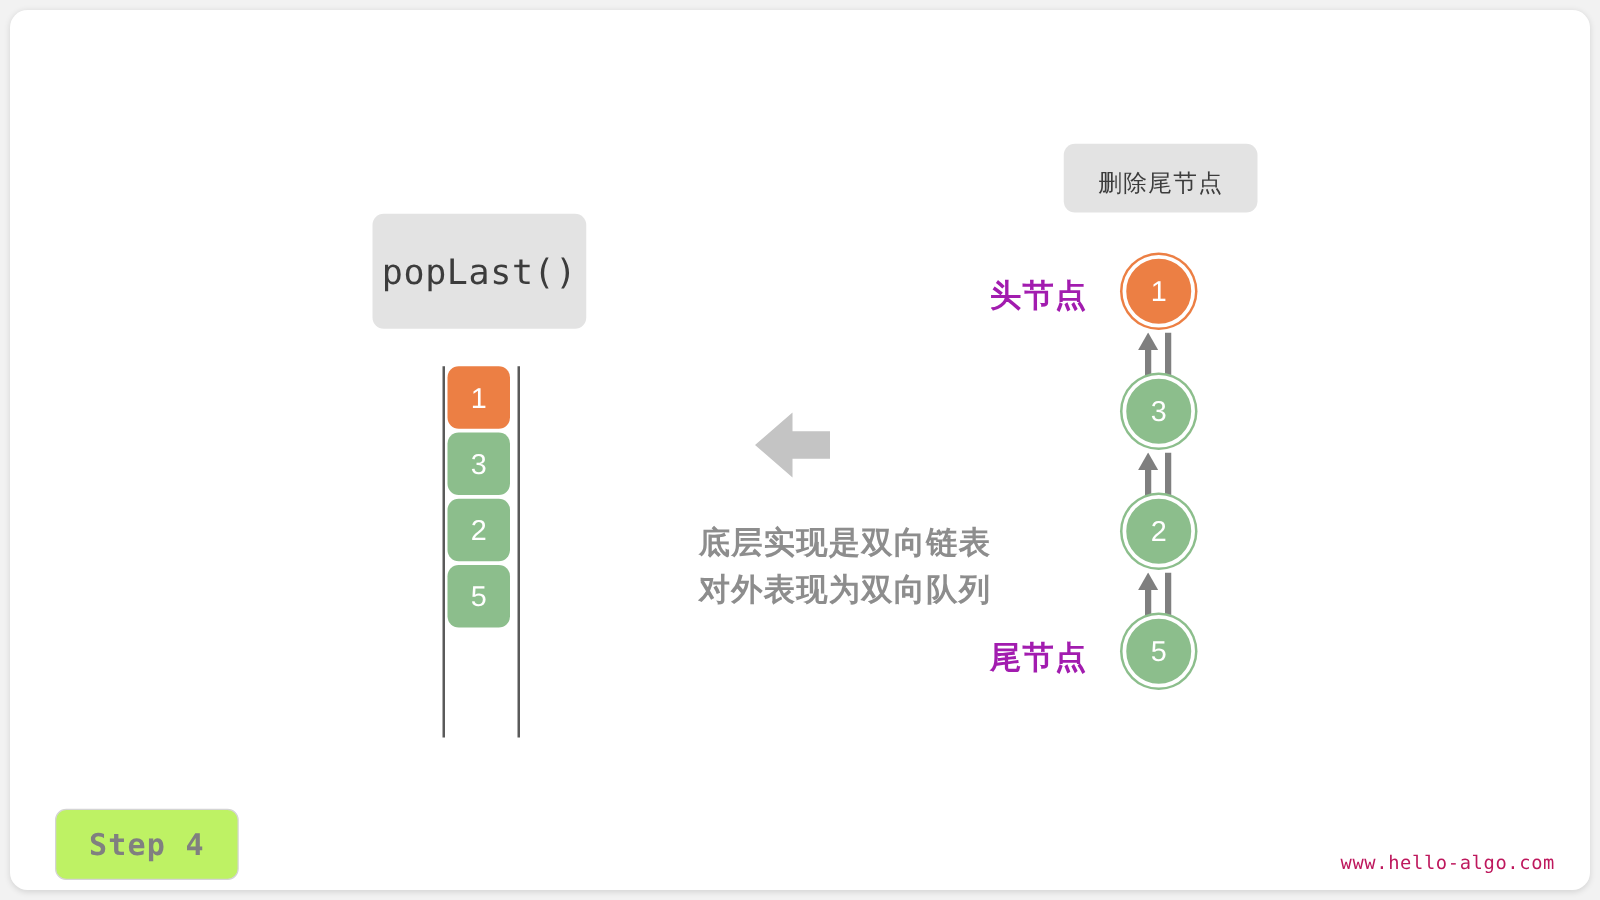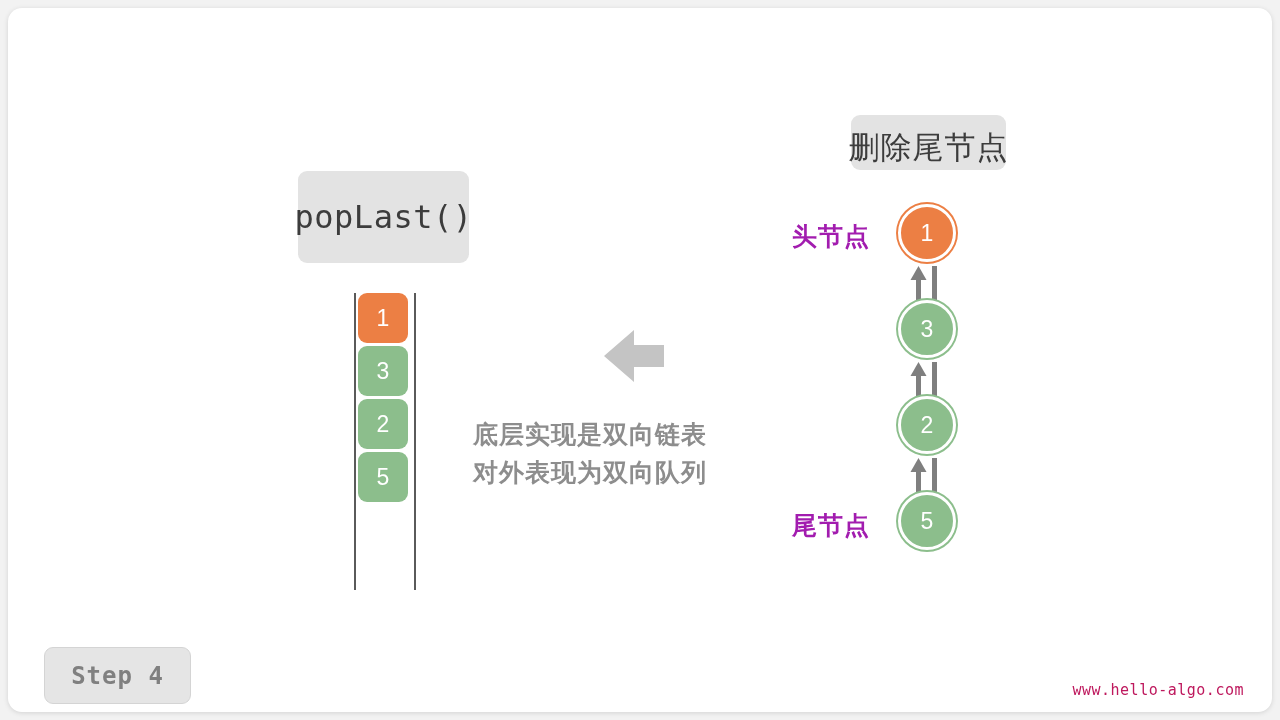--- a/index.html
+++ b/index.html
@@ -54,32 +54,32 @@
     width: 171px;
     height: 92px;
     padding-top: 2px;
   }
   #pill-poplast .l1 {
     font-size: 25px;
     letter-spacing: 1px;
   }
   #pill-poplast .l2 {
     font-family: "DejaVu Sans Mono", monospace;
-    font-size: 32px;
+    font-size: 28px;
     letter-spacing: 0.5px;
   }
 
   #pill-delete {
     left: 843px;
     top: 107px;
     width: 155px;
     height: 55px;
   }
   #pill-delete .l1 {
-    font-size: 31px;
+    font-size: 19px;
     letter-spacing: 1px;
     margin-top: 11px;
   }
 
   
   #queue {
     position: absolute;
     left: 340px;
     top: 285px;
     width: 80px;
@@ -115,21 +115,21 @@
     left: 596px;
     top: 320px;
     width: 60px;
     height: 56px;
   }
   #caption {
     position: absolute;
     left: 465px;
     top: 407px;
     width: 320px;
-    text-align: left;
+    text-align: right;
     color: #8d8d8d;
     font-size: 25px;
     font-weight: bold;
     line-height: 1.52;
     letter-spacing: 1px;
   }
   #caption div { white-space: pre; }
 
   
   #linked-list {
@@ -176,21 +176,21 @@
 
   
   #step-badge {
     position: absolute;
     left: 36px;
     top: 639px;
     width: 145px;
     height: 55px;
     border: 1px solid #d4d4d4;
     border-radius: 9px;
-    background: #e5e5e5;
+    background: #bef264;
     display: flex;
     align-items: center;
     justify-content: center;
     color: #808080;
     font-family: "DejaVu Sans Mono", monospace;
     font-size: 24px;
     font-weight: bold;
     letter-spacing: 1px;
   }
   #watermark {

